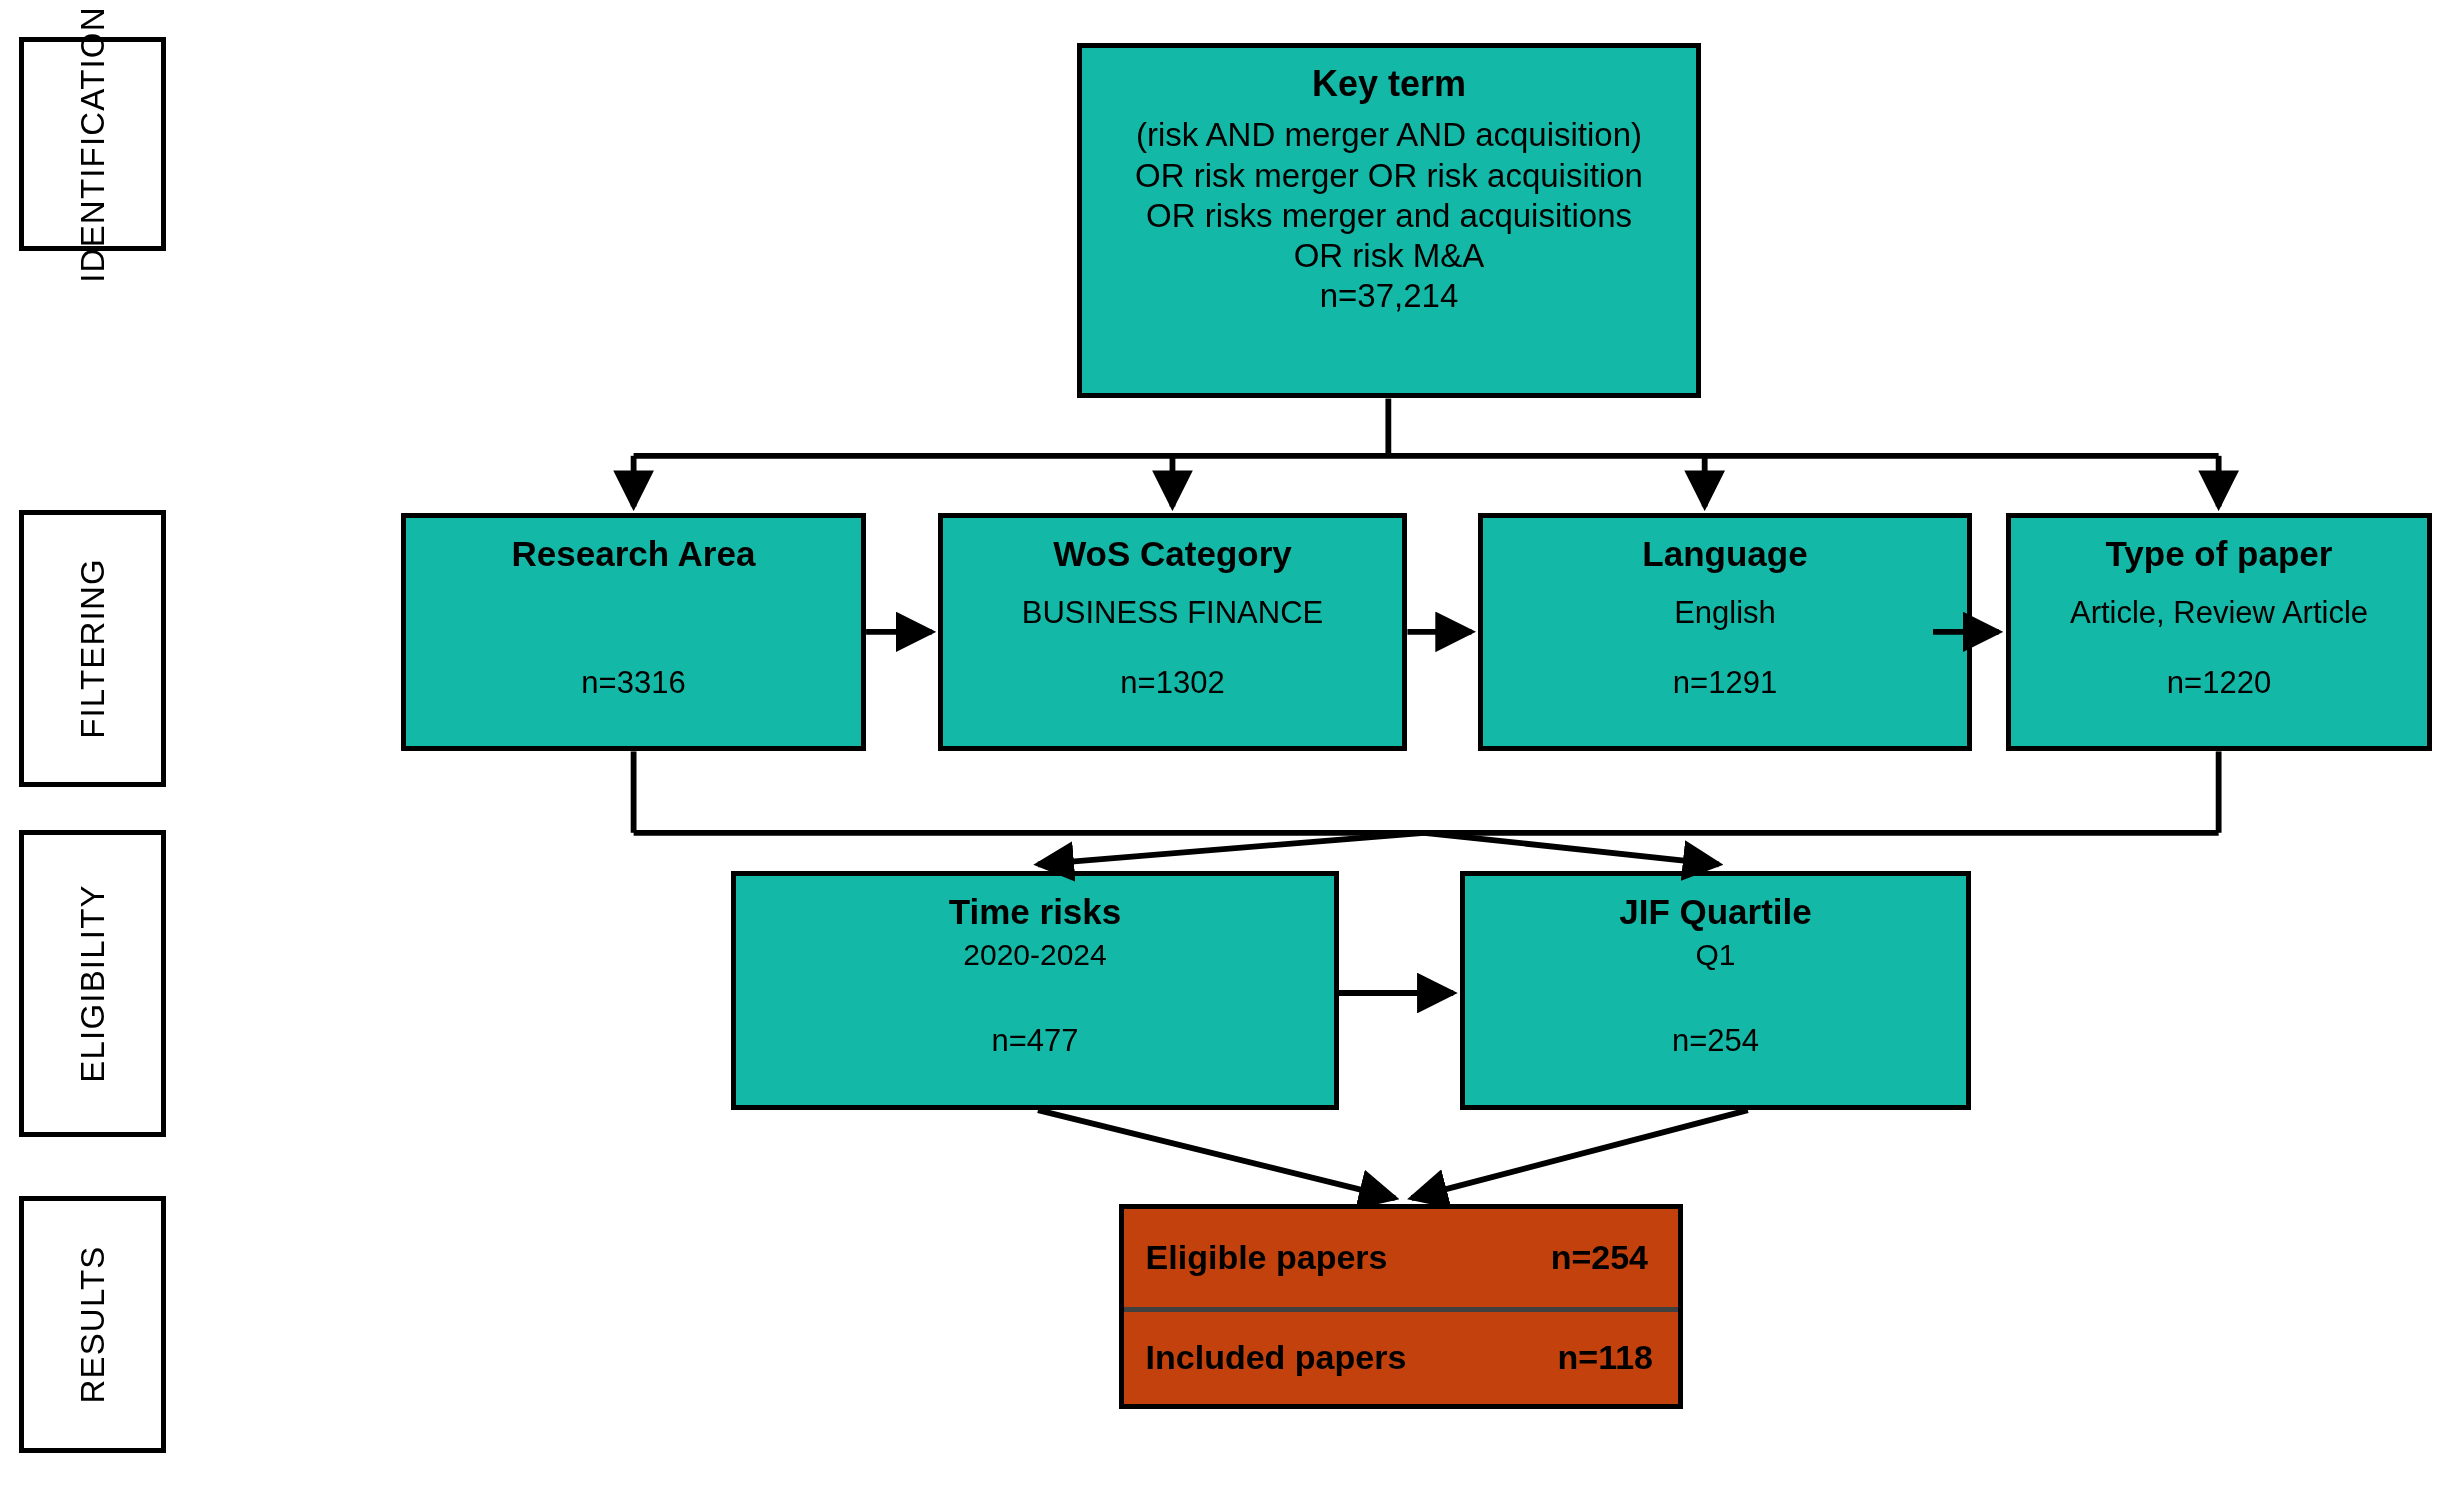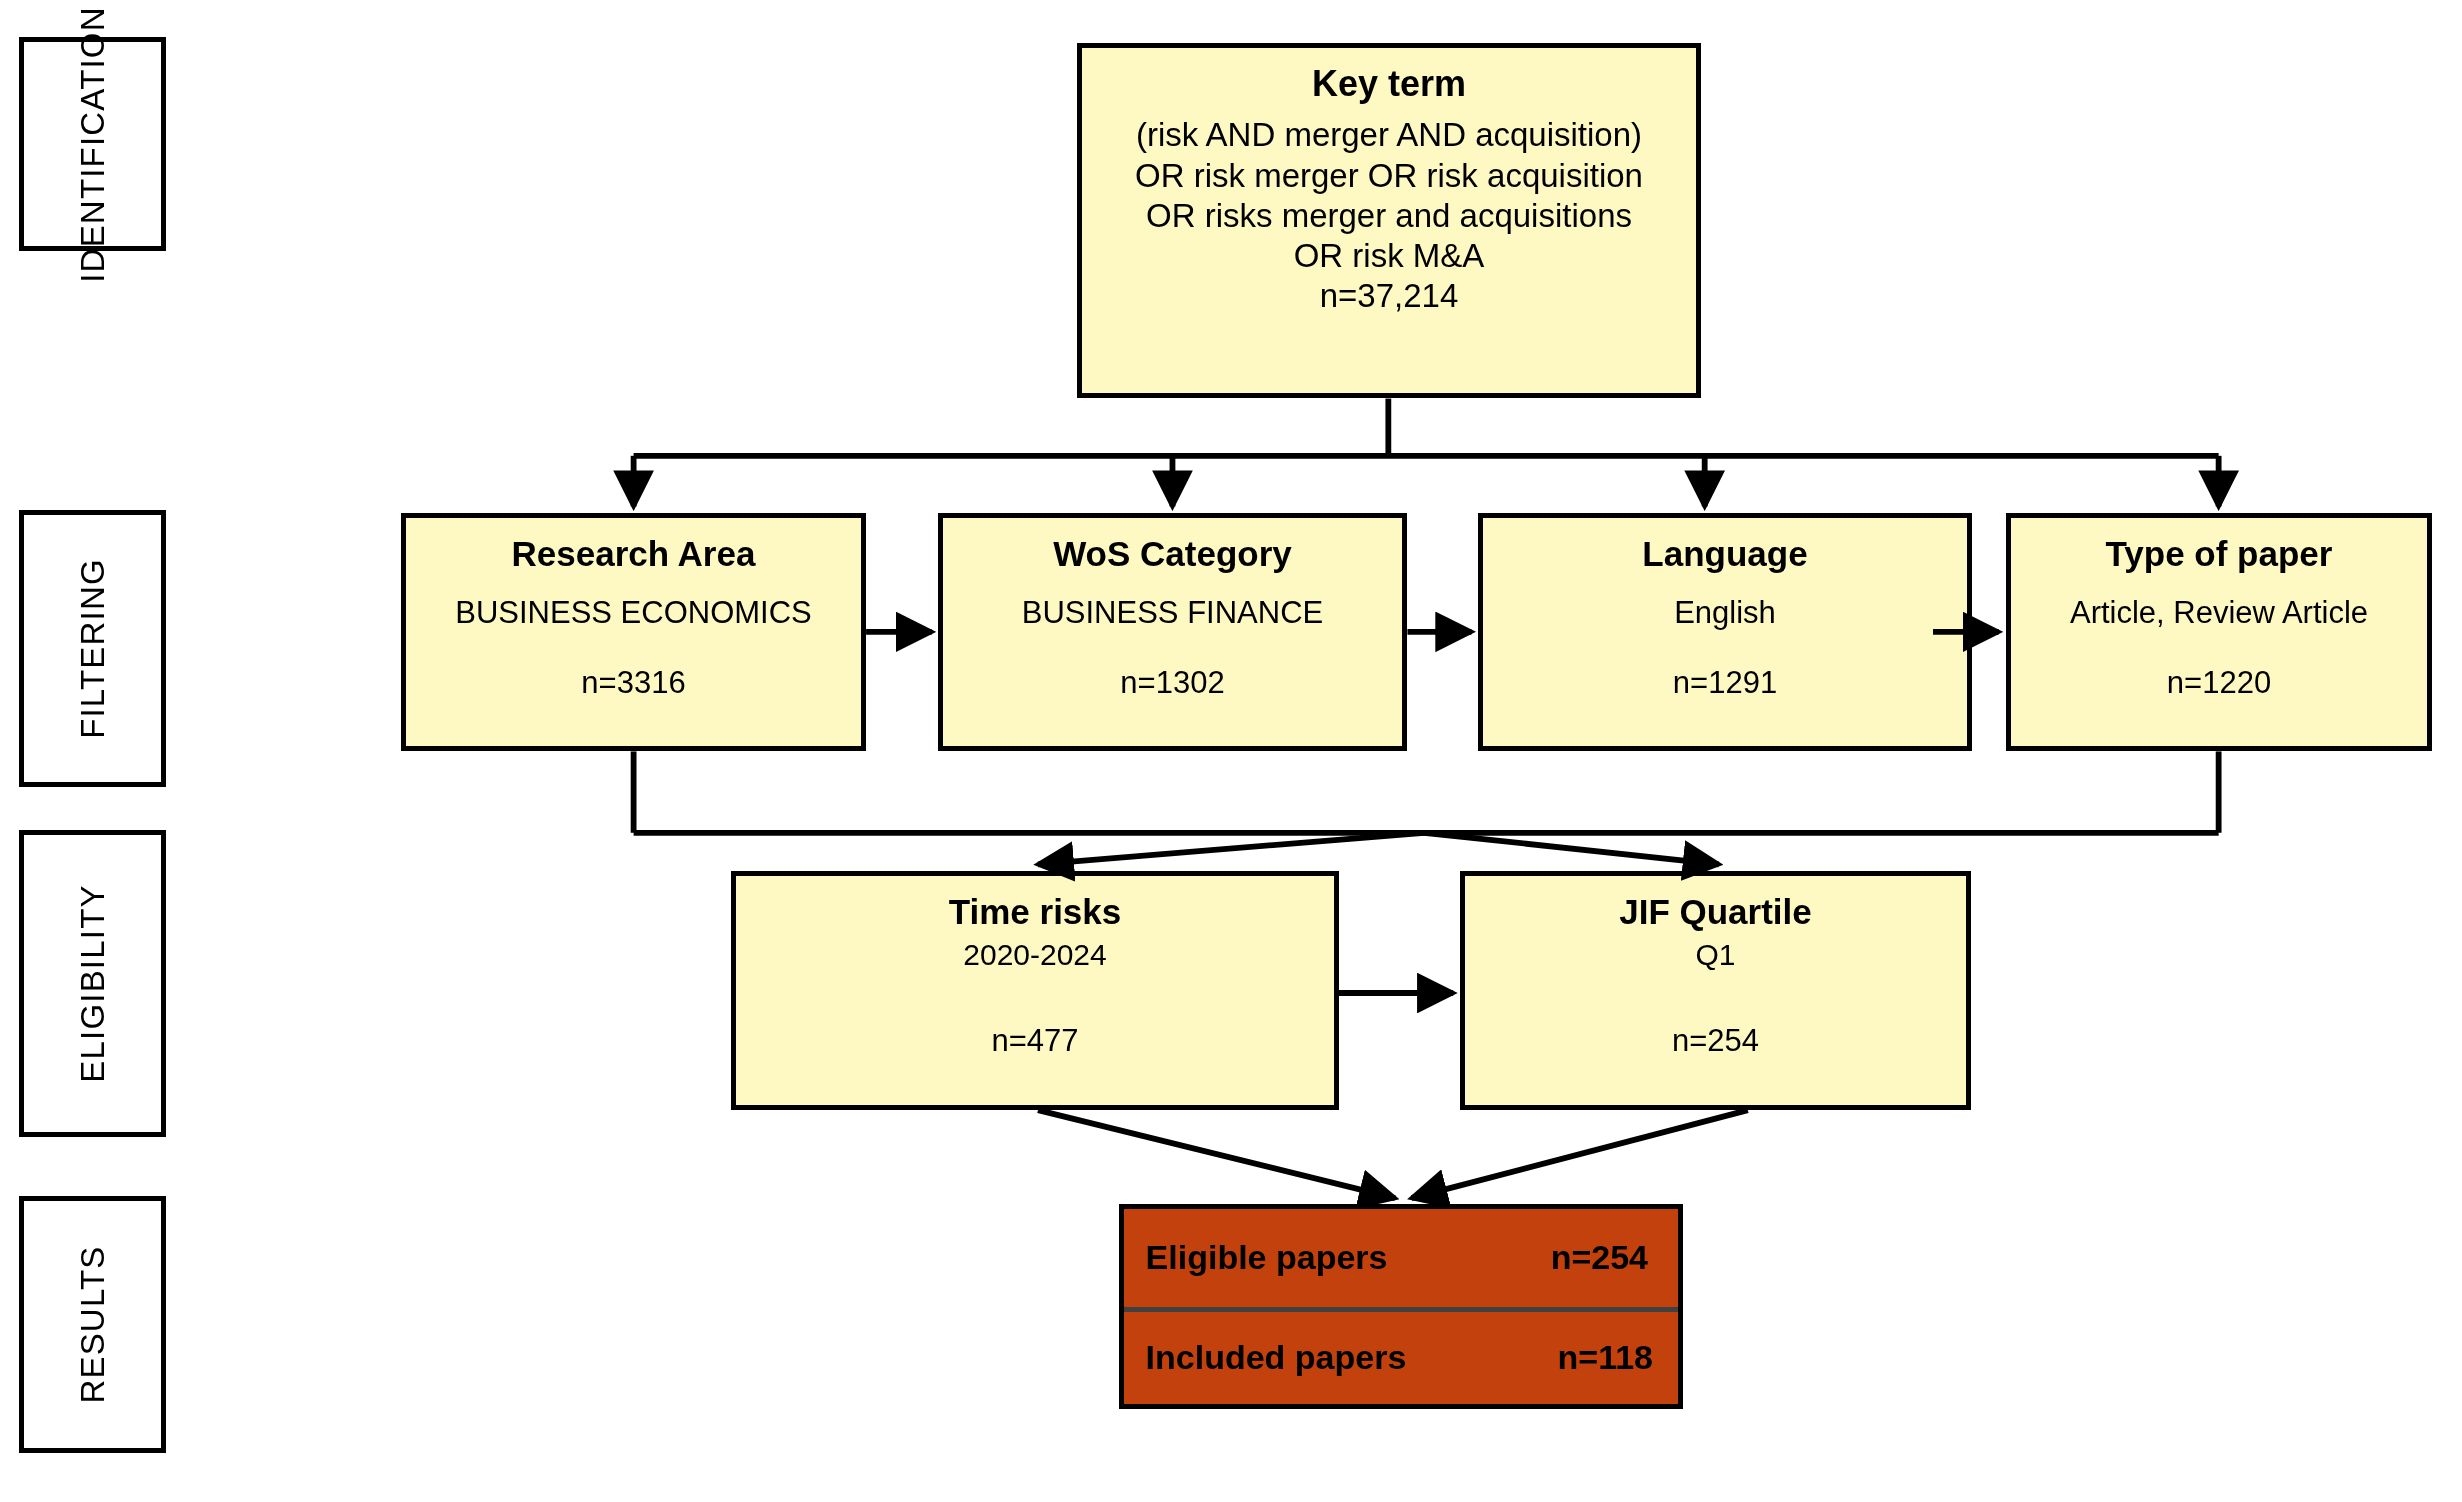--- a/index.html
+++ b/index.html
@@ -38,21 +38,21 @@
     font-size: 33px;
     letter-spacing: 1.2px;
     font-weight: 400;
     line-height: 1;
   }
 
   
   .node {
     position: absolute;
     border: 5px solid #000000;
-    background: #fef9c3;
+    background: #14b8a6;
     box-sizing: border-box;
     text-align: center;
   }
   .node .title {
     font-weight: bold;
     line-height: 1.18;
   }
   .node .sub {
     font-weight: 400;
     line-height: 1.22;
@@ -164,21 +164,20 @@
     <div class="title">Key term</div>
     <div class="sub">(risk AND merger AND acquisition)</div>
     <div class="sub">OR risk merger OR risk acquisition</div>
     <div class="sub">OR risks merger and acquisitions</div>
     <div class="sub">OR risk M&amp;A</div>
     <div class="count">n=37,214</div>
   </div>
 
   <div class="node filter-node" id="node-research-area">
     <div class="title">Research Area</div>
-    <div class="sub">BUSINESS ECONOMICS</div>
     <div class="count">n=3316</div>
   </div>
 
   <div class="node filter-node" id="node-wos-category">
     <div class="title">WoS Category</div>
     <div class="sub">BUSINESS FINANCE</div>
     <div class="count">n=1302</div>
   </div>
 
   <div class="node filter-node" id="node-language">

